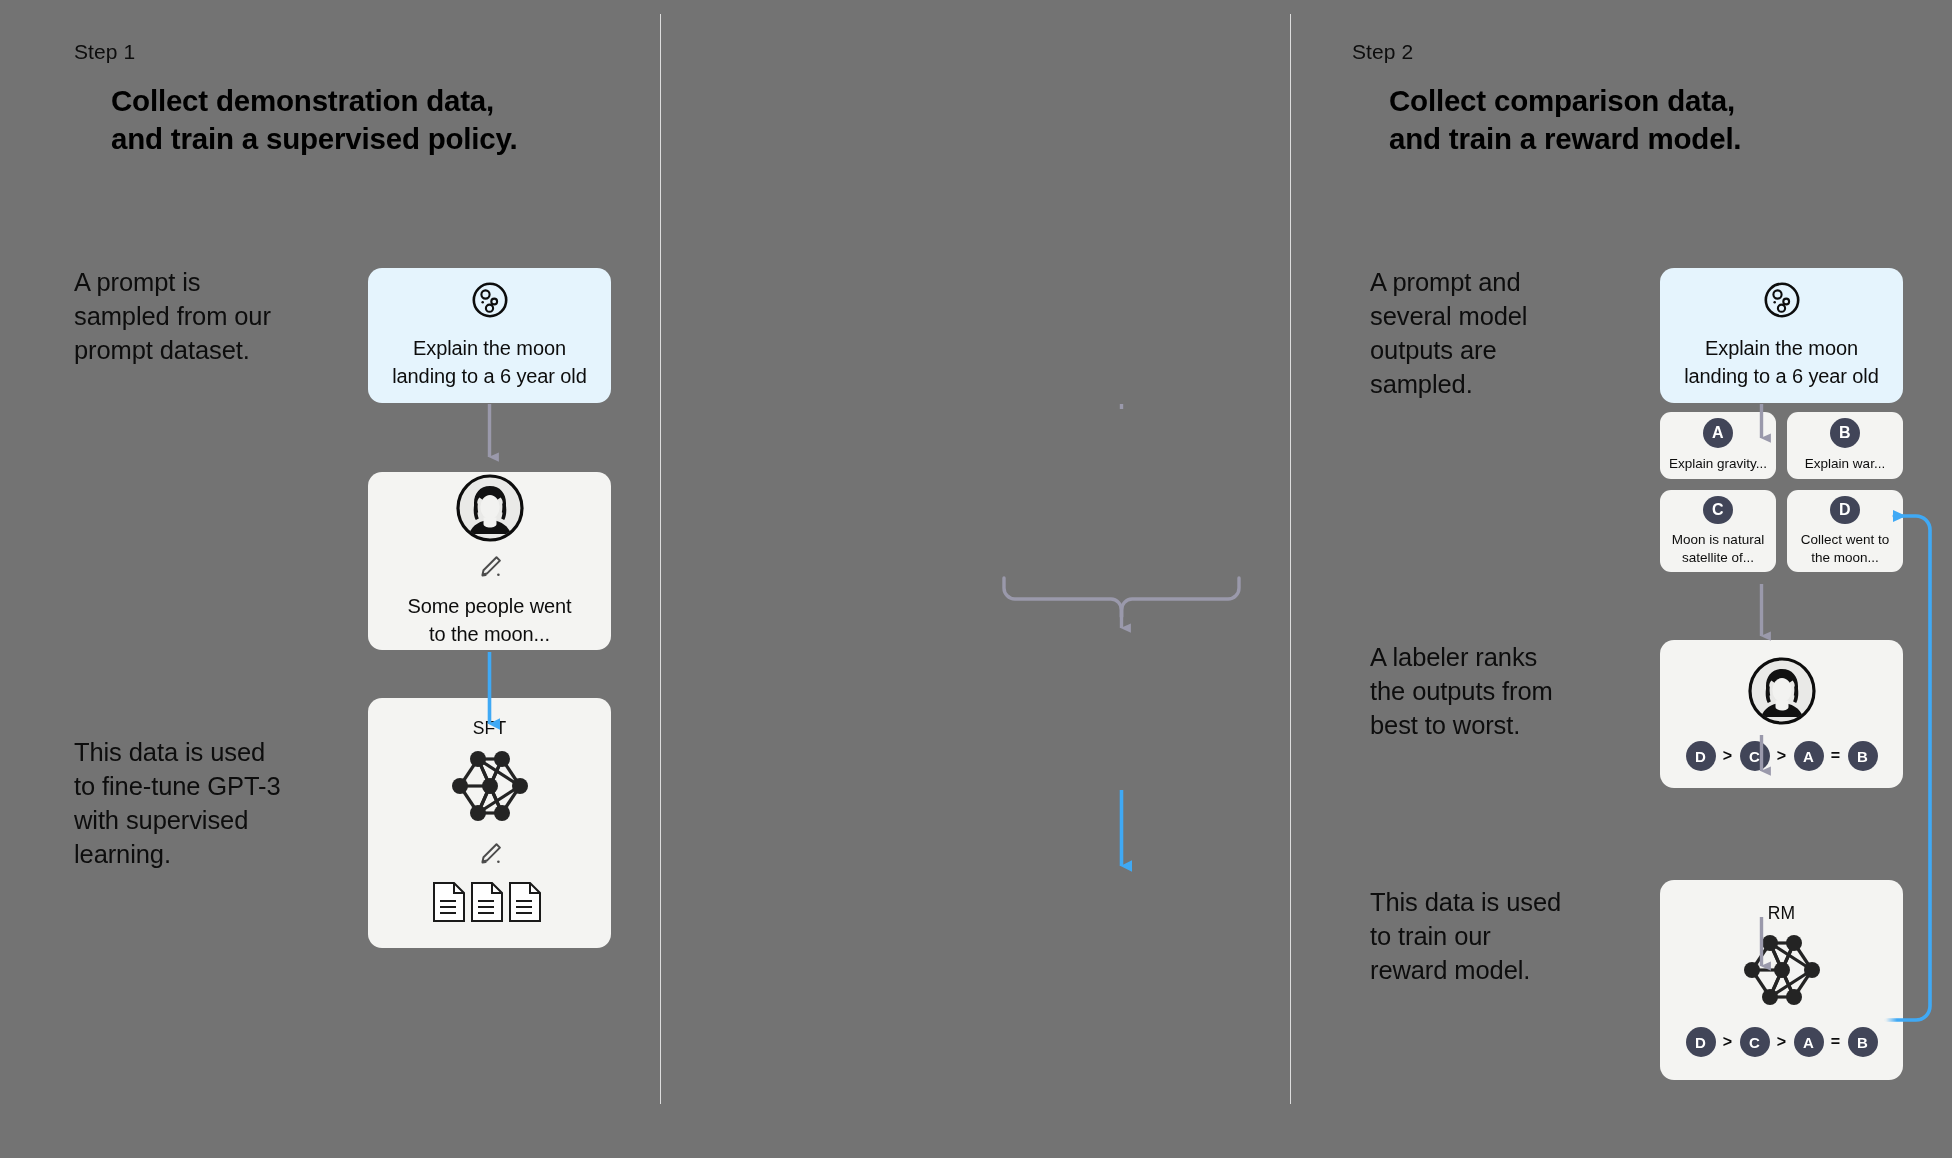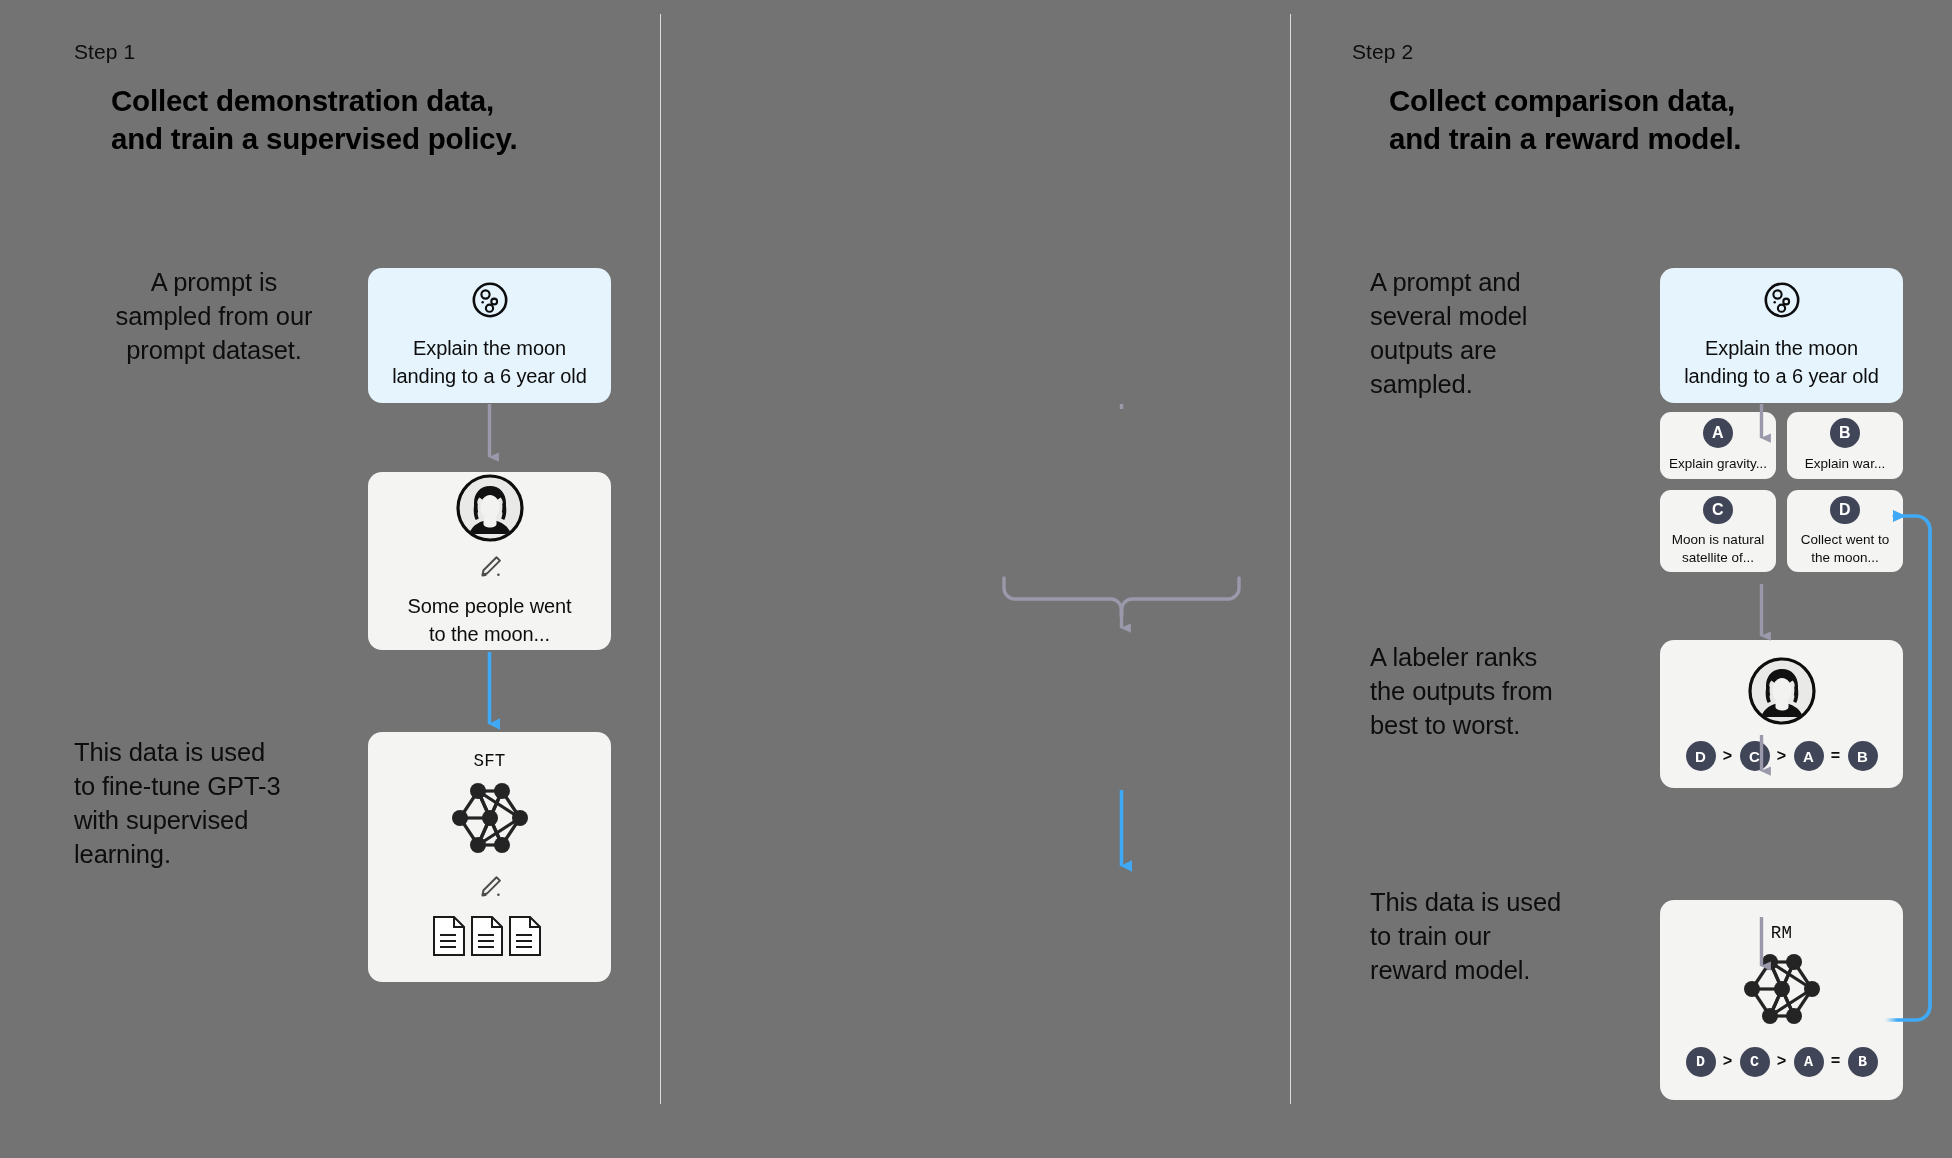--- a/index.html
+++ b/index.html
@@ -166,21 +166,21 @@
   <div class="divider d2"></div>
 
   <div class="col col-1">
 
     <div class="step-head" style="left:74px; top:40px; width:520px;">
       <div class="step-label">Step 1</div>
       <div class="step-title">Collect demonstration data,
 and train a supervised policy.</div>
     </div>
 
-    <div class="desc" style="left:74px; top:265px; width:280px;text-align:center;">A prompt is
+    <div class="desc" style="left:74px; top:265px; width:280px;">A prompt is
 sampled from our
 prompt dataset.</div>
     <div class="desc" style="left:74px; top:735px; width:290px;">This data is used
 to fine-tune GPT-3
 with supervised
 learning.</div>
 
     <div class="box box-blue" style="left:368px; top:268px; width:243px; height:135px;">
       <span class="icon-inline">
         <svg width="40" height="40" viewBox="0 0 40 40">
@@ -216,21 +216,21 @@
         <svg width="30" height="30" viewBox="0 0 30 30">
           <path d="M21.5 5.2l3.4 3.4-13 13-4.4 1 1-4.4z" fill="none" stroke="#4d4d4d" stroke-width="2" stroke-linejoin="round"></path>
           <path d="M7.5 23.6l3.2-.7" stroke="#4d4d4d" stroke-width="2" stroke-linecap="round"></path>
           <circle cx="23.4" cy="22.8" r="1.3" fill="#4d4d4d"></circle>
         </svg>
       </span>
       <div class="box-text" style="margin-top:7px;">Some people went
 to the moon...</div>
     </div>
 
-    <div class="box box-grey" style="left:368px; top:732px; width:243px; height:250px;font-family:Liberation Mono, monospace;">
+    <div class="box box-grey" style="left:368px; top:698px; width:243px; height:250px;">
       <div class="net-label">SFT</div>
       <span class="icon-inline" style="margin-top:6px;">
         <svg width="104" height="82" viewBox="0 0 104 82">
           <g stroke="#242424" stroke-width="3.2">
             <line x1="22" y1="41" x2="40" y2="14"></line>
               <line x1="22" y1="41" x2="40" y2="68"></line>
             <line x1="22" y1="41" x2="52" y2="41"></line>
             <line x1="40" y1="14" x2="52" y2="41"></line>
               <line x1="40" y1="14" x2="64" y2="14"></line>
             <line x1="40" y1="14" x2="64" y2="68"></line>
@@ -355,21 +355,21 @@
         <div class="rank-badge">D</div>
         <div class="rank-op">&gt;</div>
         <div class="rank-badge">C</div>
         <div class="rank-op">&gt;</div>
         <div class="rank-badge">A</div>
         <div class="rank-op">=</div>
         <div class="rank-badge">B</div>
       </div>
     </div>
 
-    <div class="box box-grey" style="left:1000px; top:900px; width:243px; height:200px;font-family:Liberation Mono, monospace;">
+    <div class="box box-grey" style="left:1000px; top:880px; width:243px; height:200px;">
       <div class="net-label">RM</div>
       <span class="icon-inline" style="margin-top:5px;">
         <svg width="104" height="82" viewBox="0 0 104 82">
           <g stroke="#242424" stroke-width="3.2">
             <line x1="22" y1="41" x2="40" y2="14"></line>
               <line x1="22" y1="41" x2="40" y2="68"></line>
             <line x1="22" y1="41" x2="52" y2="41"></line>
             <line x1="40" y1="14" x2="52" y2="41"></line>
               <line x1="40" y1="14" x2="64" y2="14"></line>
             <line x1="40" y1="14" x2="64" y2="68"></line>

